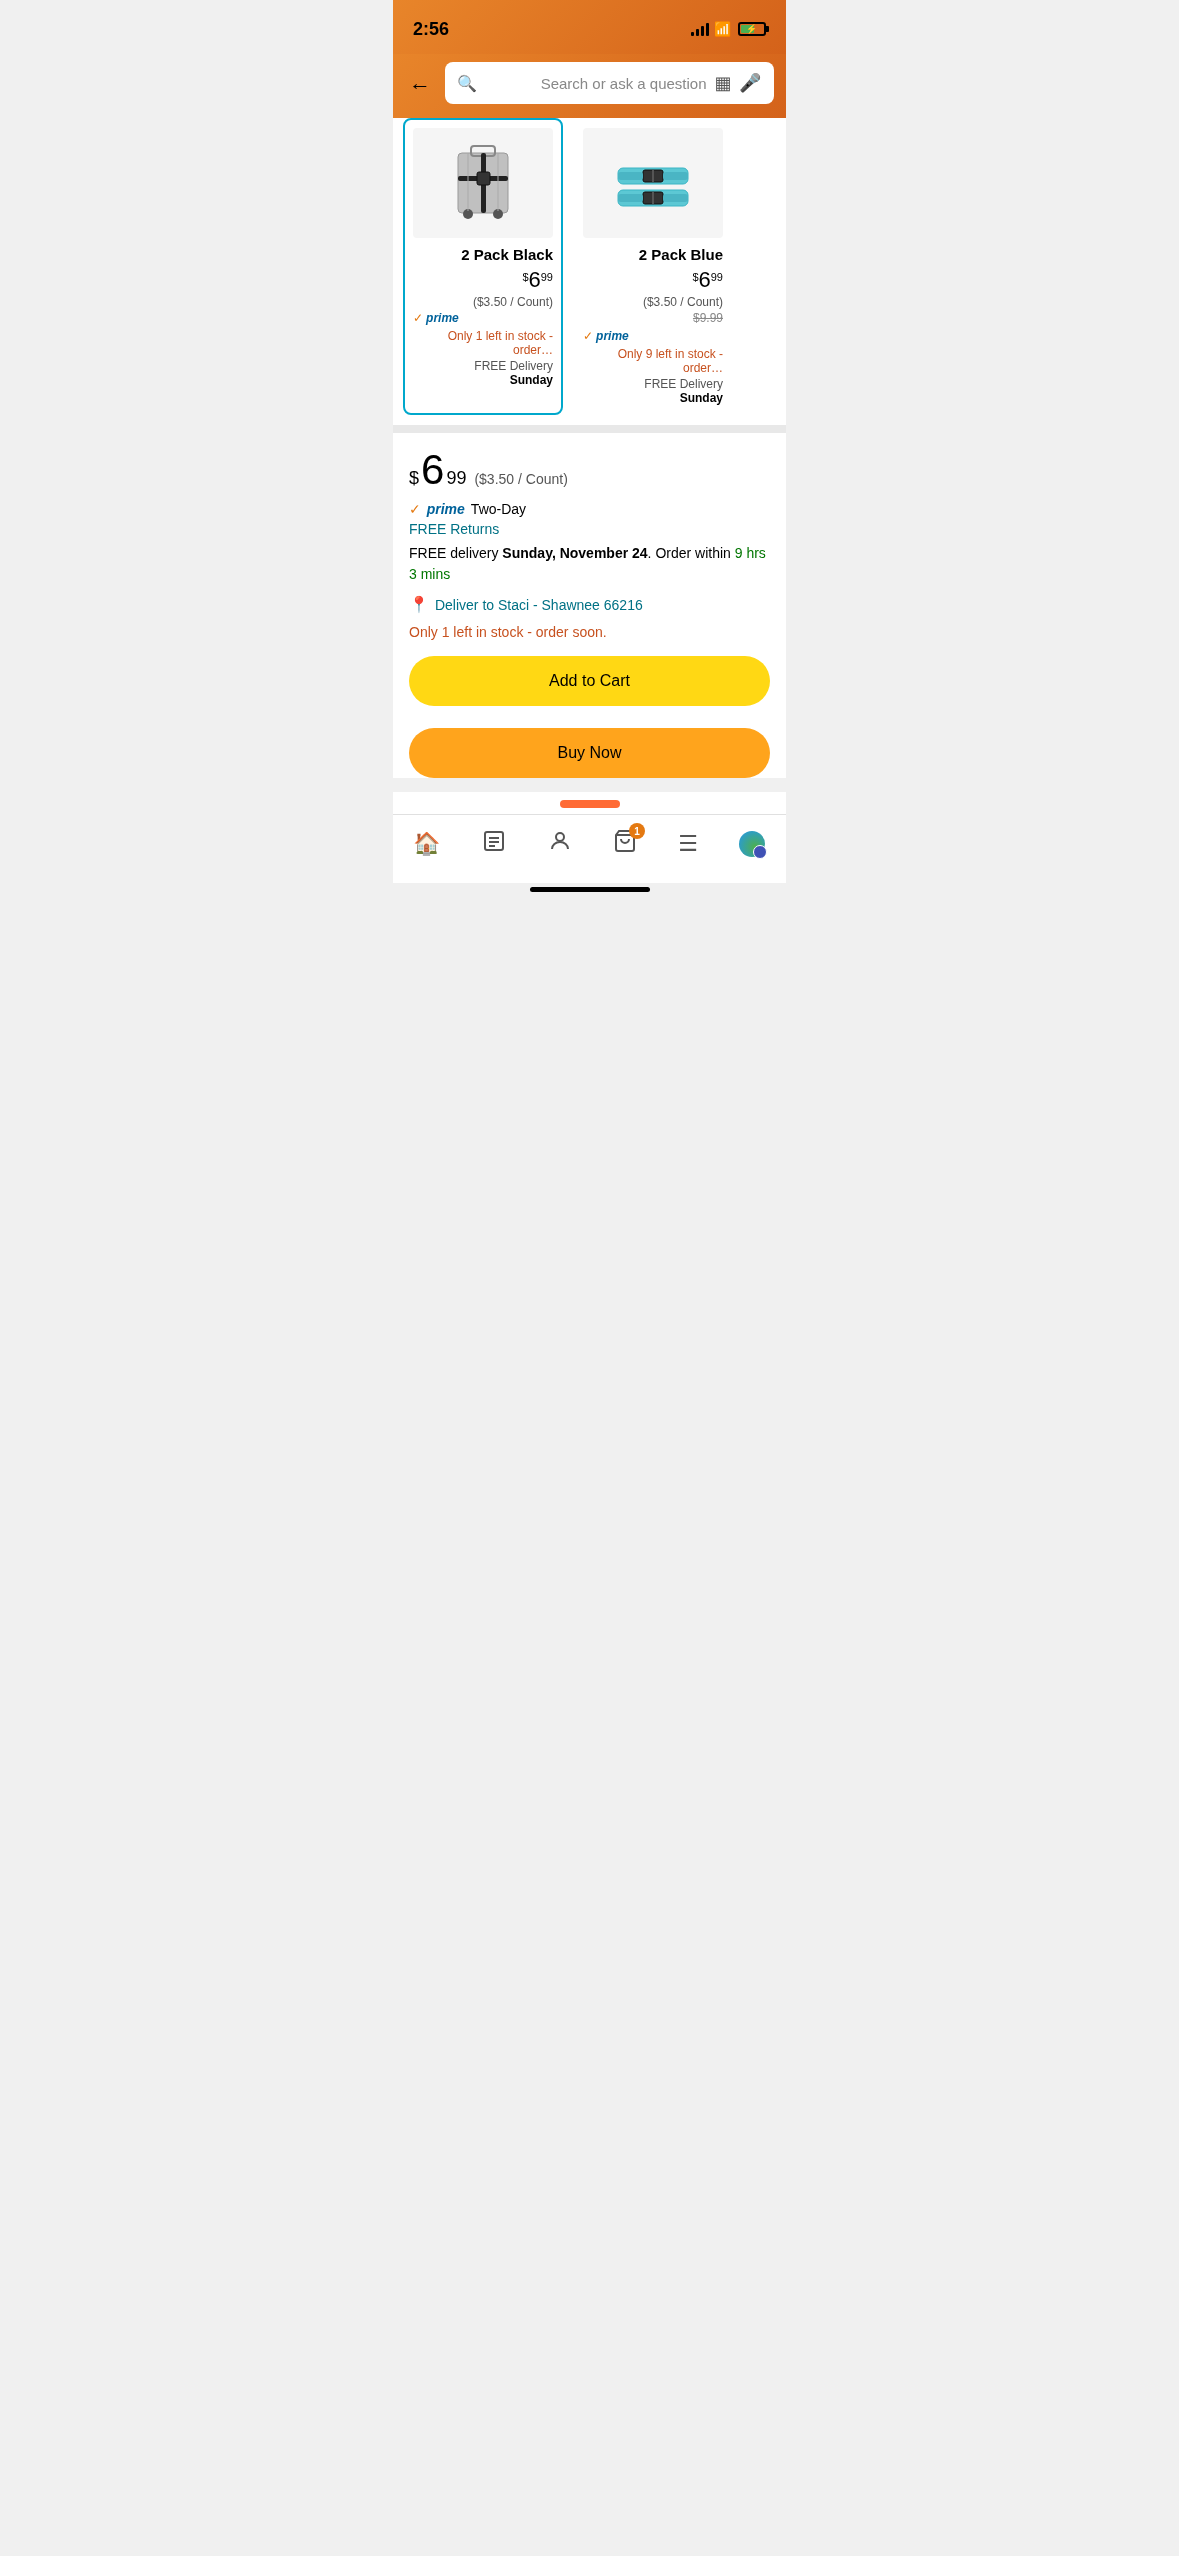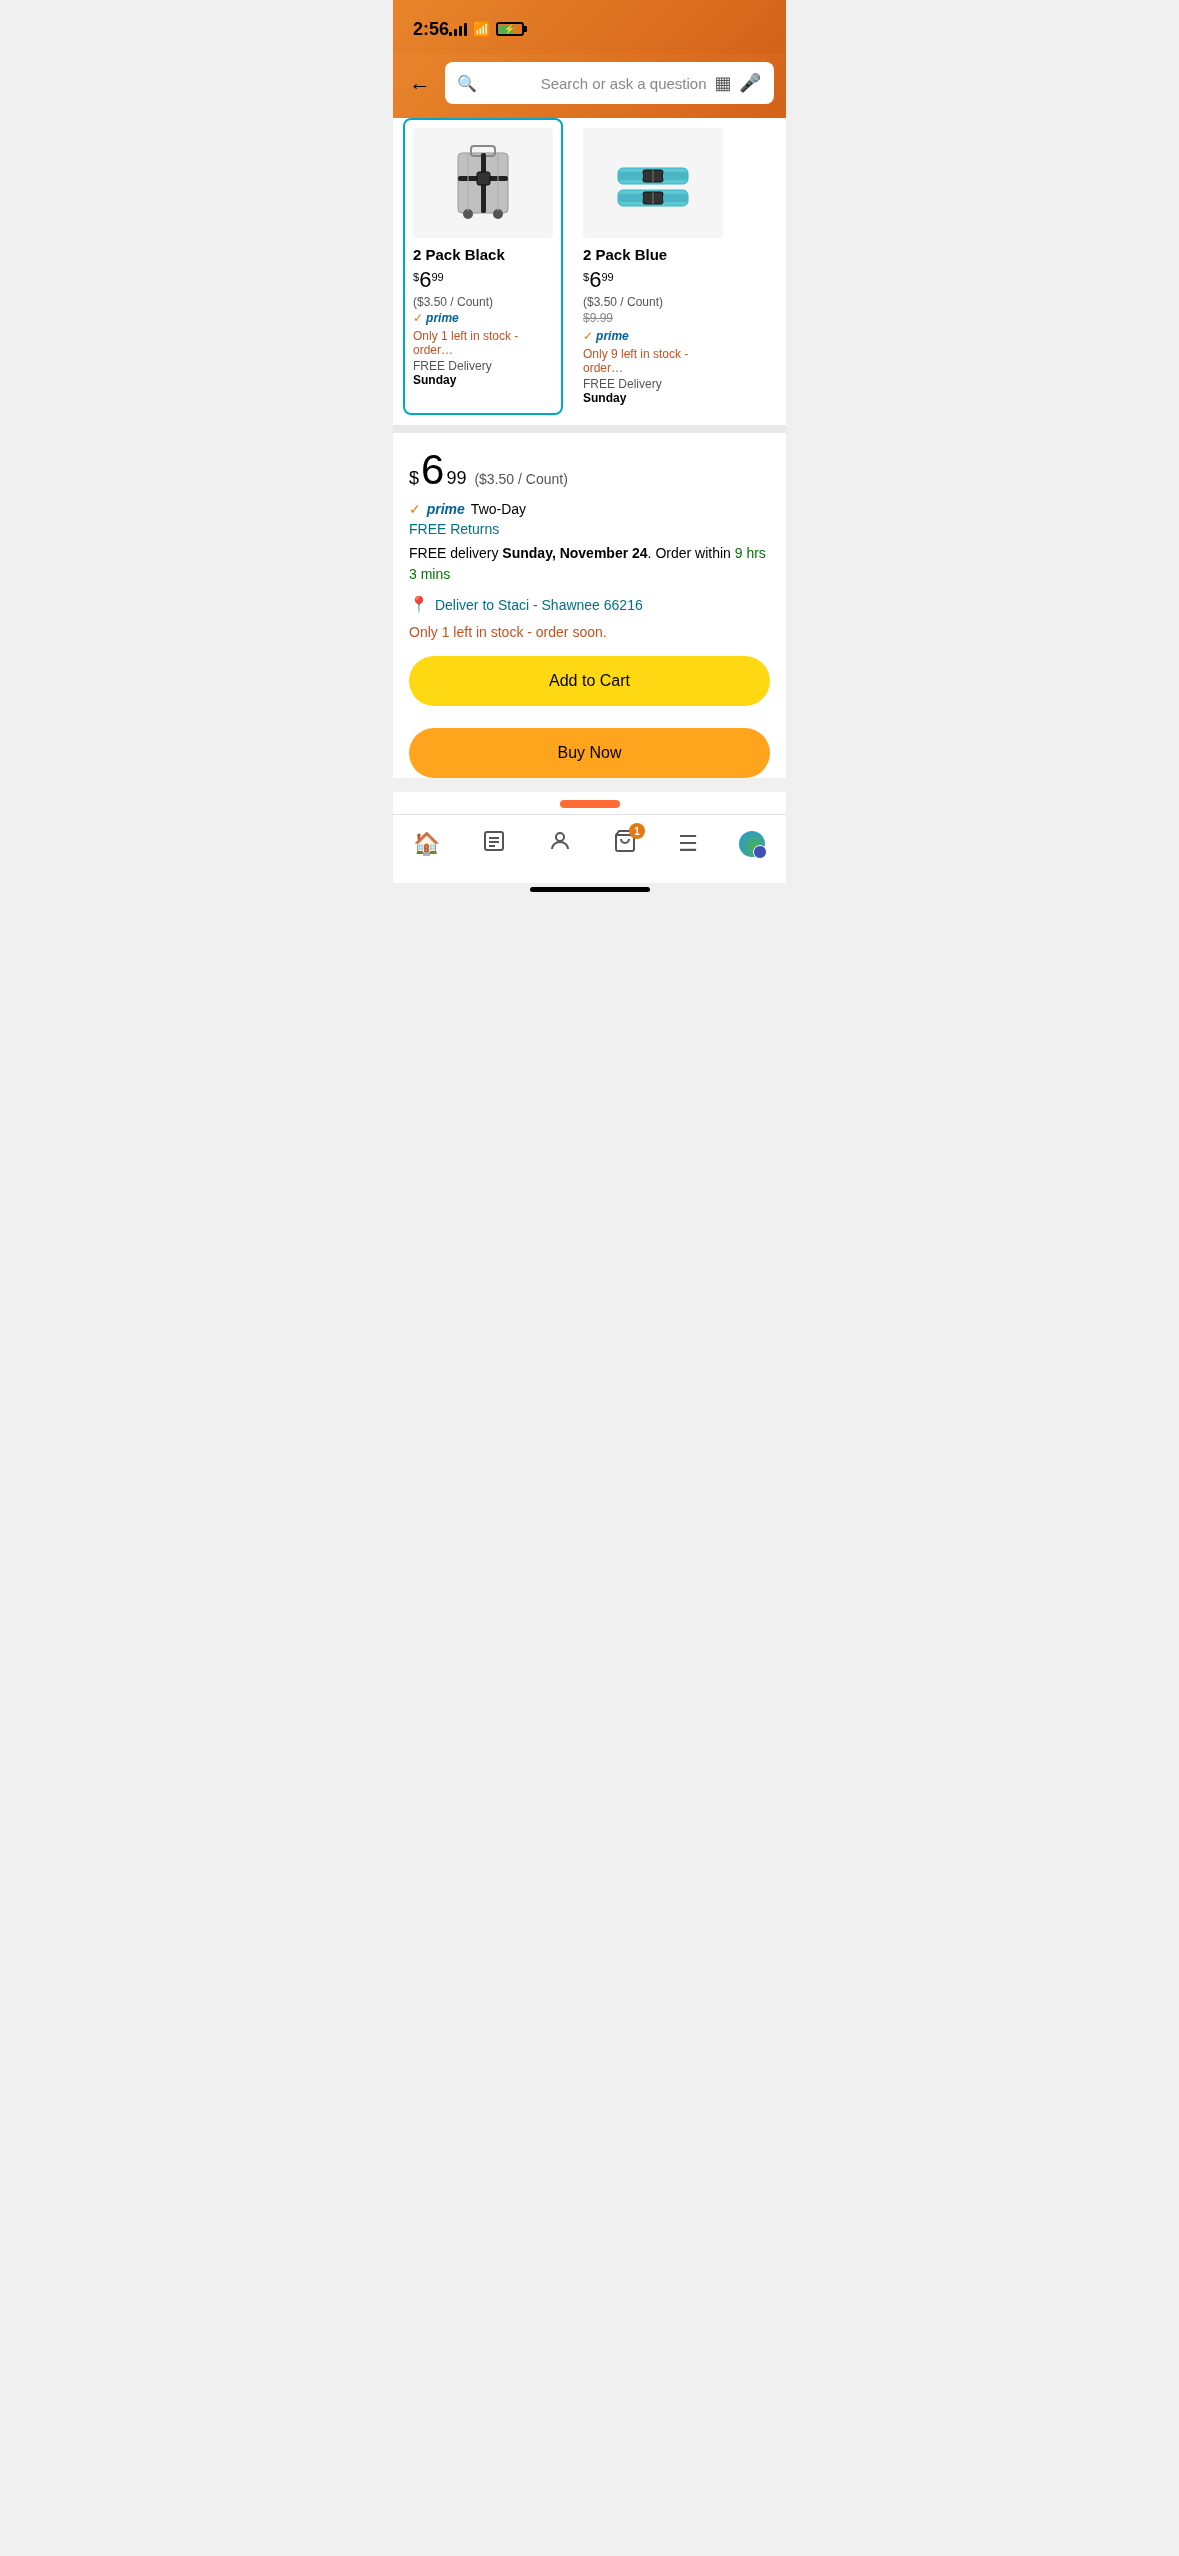--- a/index.html
+++ b/index.html
@@ -10,21 +10,21 @@
       max-width: 393px;
       margin: 0 auto;
       position: relative;
       overflow-x: hidden;
     }
 
     
     .status-bar {
       background: linear-gradient(135deg, #e8852a 0%, #d4621a 100%);
       display: flex;
-      justify-content: flex-start;
+      justify-content: space-between;
       align-items: center;
       padding: 12px 20px 8px 20px;
       height: 54px;
     }
     .status-time {
       font-size: 18px;
       font-weight: 700;
       color: #000;
     }
     .status-icons {
@@ -128,20 +128,21 @@
       cursor: pointer;
     }
 
     
     .products-section {
       background: #fff;
       padding: 0 10px 10px 10px;
       display: flex;
       gap: 10px;
       overflow-x: auto;
+      text-align: right;
     }
     .product-card {
       border: 2px solid transparent;
       border-radius: 8px;
       padding: 8px;
       min-width: 160px;
       max-width: 160px;
       flex-shrink: 0;
       background: #fff;
     }

